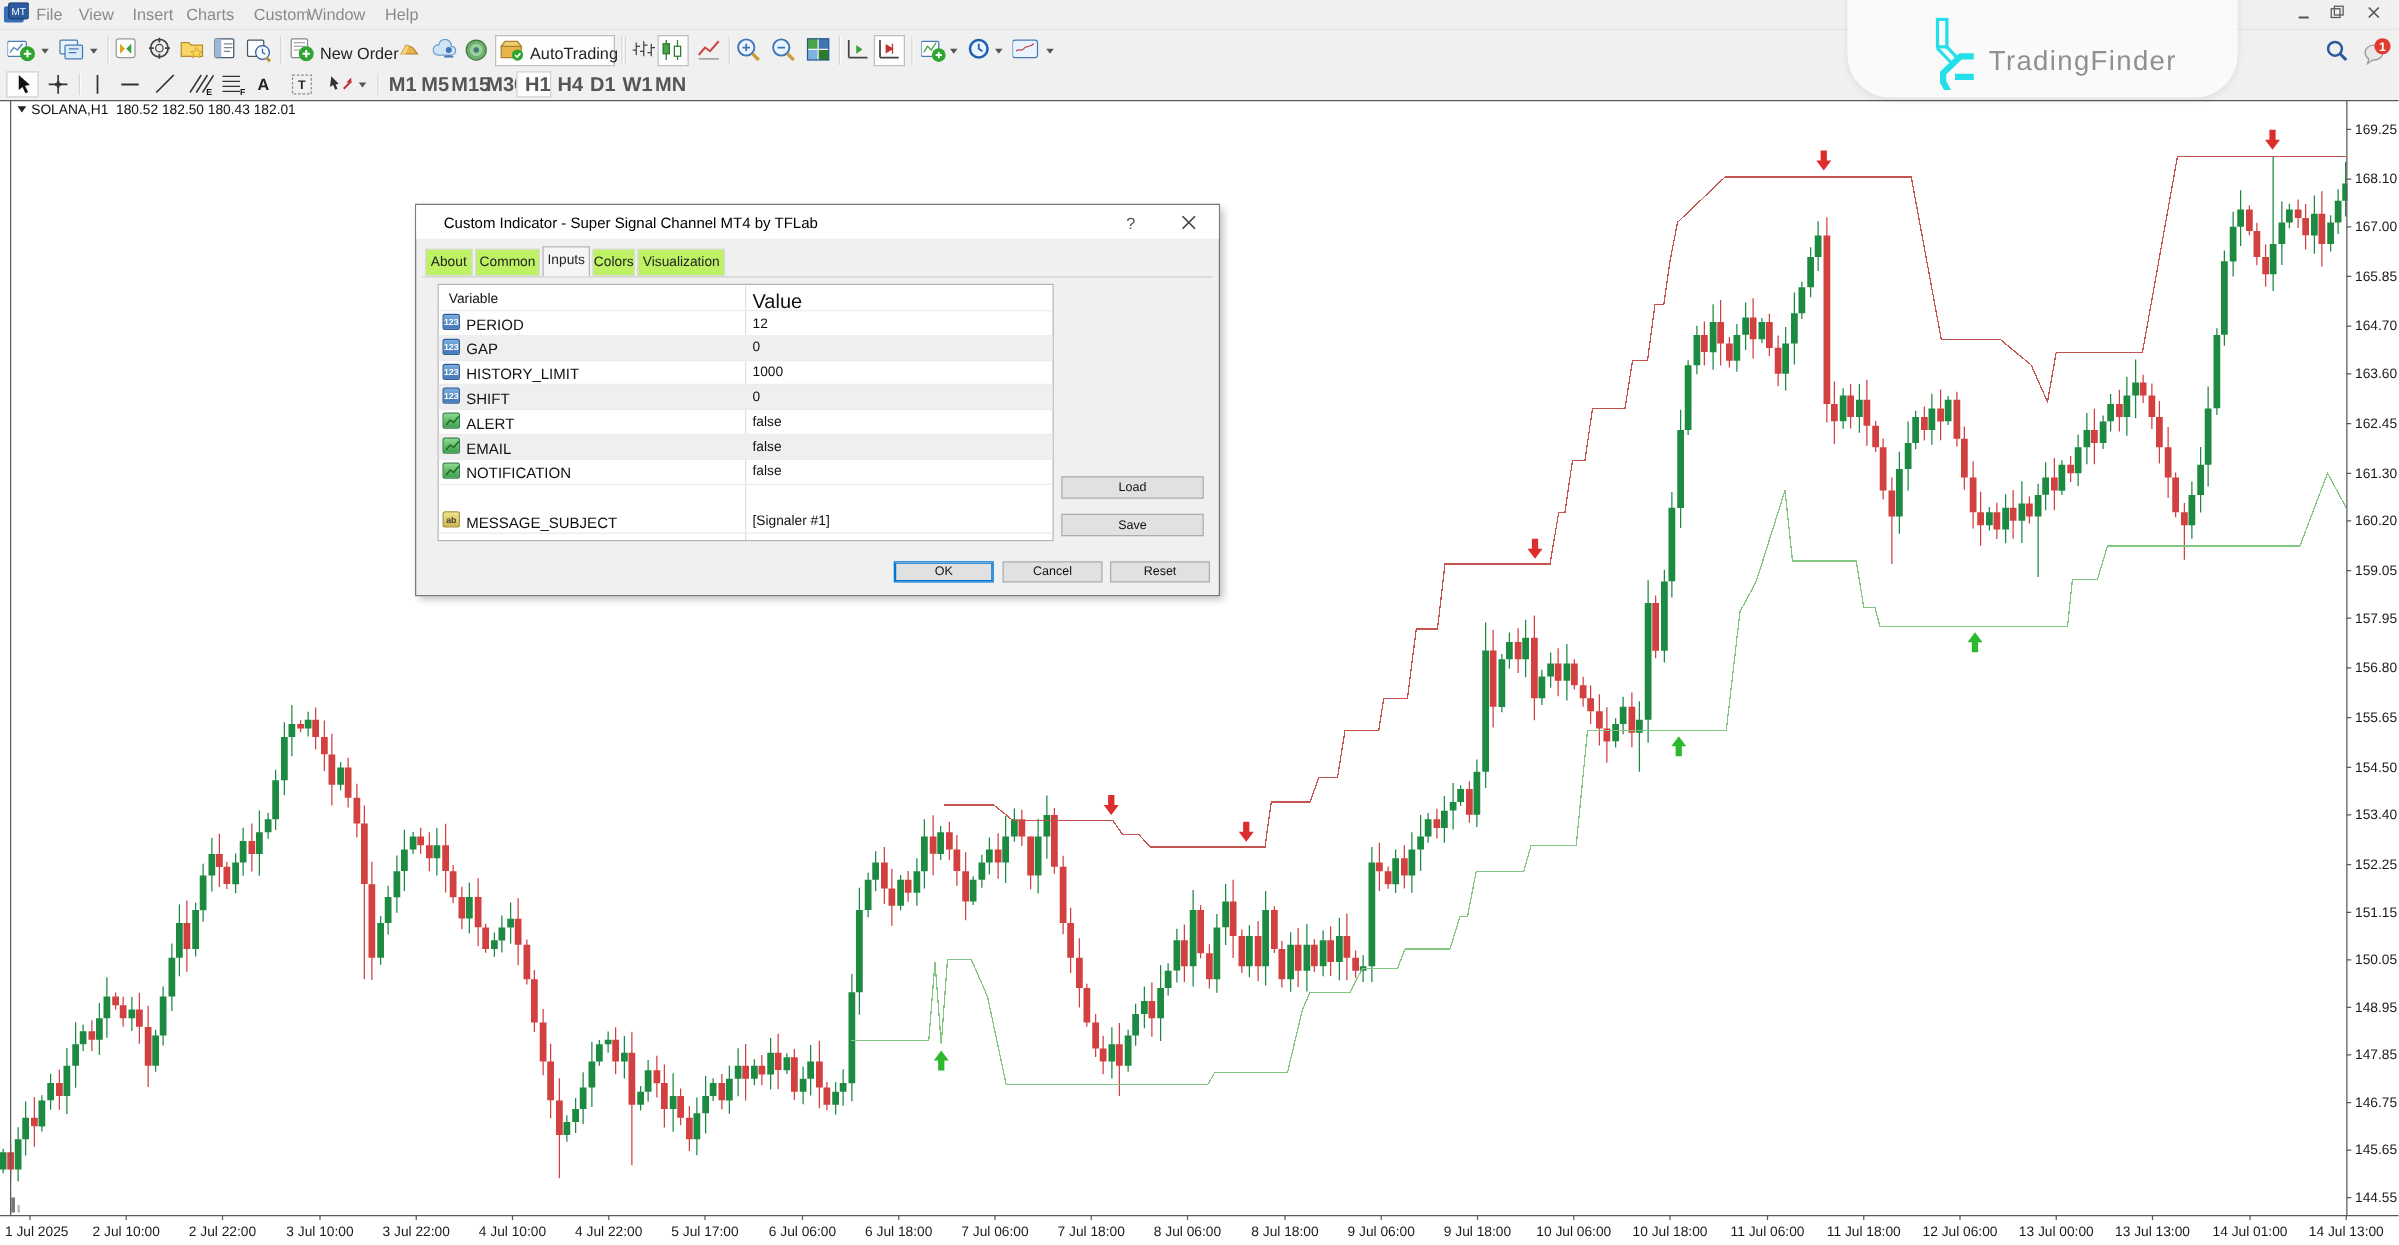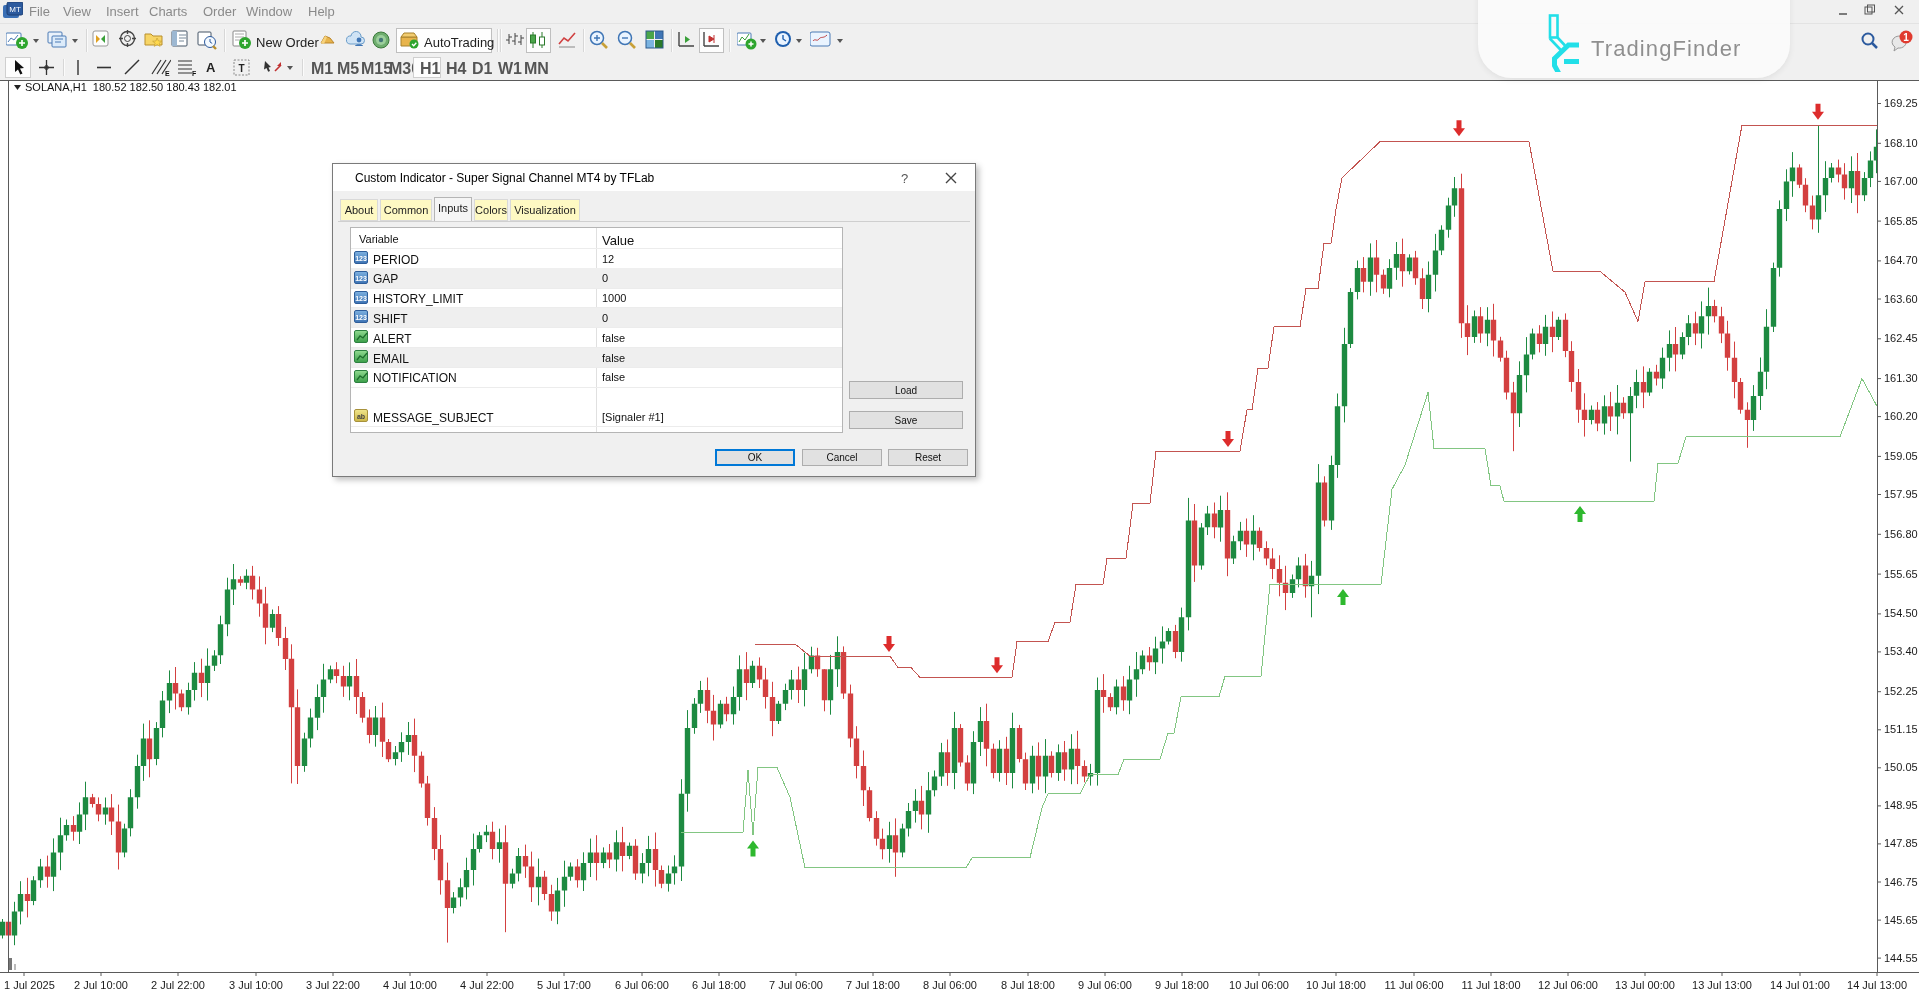--- a/index.html
+++ b/index.html
@@ -12,21 +12,21 @@
 .sep{position:absolute;width:1px;background:#d7d7d7;box-shadow:1px 0 0 #fbfbfb}
 .tbtn{position:absolute}
 .tf{position:absolute;top:60px;font-size:16px;color:#555;font-weight:bold}
 .tfbox{position:absolute;top:57px;height:20px;border:1px solid #bfbfbf;background:#fcfcfc}
 .wm{position:absolute;left:1478px;top:-10px;width:312px;height:88px;background:rgba(250,250,250,.95);border-radius:0 0 34px 34px;box-shadow:0 2px 6px rgba(0,0,0,.07)}
 .wmtext{position:absolute;left:113px;top:46px;font-size:22px;color:#8f8f8f;letter-spacing:1.1px}
 .dlg{position:absolute;left:332px;top:163px;width:644px;height:314px;background:#f0f0f0;border:1px solid #7a7a7a;box-shadow:3px 3px 6px rgba(0,0,0,.25);z-index:5}
 .dtitle{position:absolute;left:0;top:0;width:100%;height:27px;background:#ffffff;font-size:12px;color:#000}
 .dtitle span{position:absolute;left:22px;top:7px}
 .dhelp{position:absolute;top:6px;font-size:13px;color:#555}
-.tab{position:absolute;top:35px;height:22px;font-size:11px;color:#222;border:1px solid #d9d9d9;background:#fef9c3;text-align:center;line-height:21px}
+.tab{position:absolute;top:35px;height:22px;font-size:11px;color:#222;border:1px solid #d9d9d9;background:#bef264;text-align:center;line-height:21px}
 .tabsel{top:33px;height:24px;background:#f5f5f5;border:1px solid #b5b5b5;border-bottom:none;z-index:2}
 .tabline{position:absolute;left:5px;top:56.5px;width:632px;height:1px;background:#cfcfcf}
 .ptable{position:absolute;left:17px;top:63px;width:493px;height:206px;background:#fff;border:1px solid #b5b5b5}
 .prow{position:absolute;left:0;width:491px;height:19.8px}
 .pgray{background:#efefef}
 .pname{position:absolute;left:22px;top:4px;font-size:12px;color:#111}
 .pval{position:absolute;left:251px;top:4px;font-size:11px;color:#111}
 .picon{position:absolute;left:3px;top:2.5px;width:14px;height:13px;border-radius:2px;font-size:7px;color:#fff;text-align:center;line-height:13px;font-weight:bold}
 .i123{background:linear-gradient(#7aaede,#3f75b5);border:1px solid #2d5d9a}
 .ichart{background:linear-gradient(#8fd98f,#3da04b);border:1px solid #2c8040}
@@ -117,21 +117,21 @@
   <div class="menurow">
     <svg class="mticon" viewBox="0 0 20 19">
         <rect x="0" y="3" width="16" height="13" rx="2" fill="#3a6fb5"></rect>
         <rect x="4" y="0" width="16" height="13" rx="2" fill="#2c5a9e" stroke="#1d3f73"></rect>
         <text x="12" y="10" font-size="8" fill="#fff" text-anchor="middle" font-family="Liberation Sans">MT</text>
       </svg>
     <span class="menu" style="left:29px">File</span>
     <span class="menu" style="left:63px">View</span>
     <span class="menu" style="left:106px">Insert</span>
     <span class="menu" style="left:149px">Charts</span>
-    <span class="menu" style="left:203px">Order</span>
+    <span class="menu" style="left:203px">Custom</span>
     <span class="menu" style="left:246px">Window</span>
     <span class="menu" style="left:308px">Help</span>
 
     <svg style="position:absolute;right:6px;top:4px" width="78" height="14" viewBox="0 0 78 14">
       <path d="M4 10h8" stroke="#555" stroke-width="1.5"></path>
       <rect x="30" y="3" width="7" height="7" fill="none" stroke="#555"></rect>
         <rect x="32.5" y="1" width="7" height="7" fill="none" stroke="#555"></rect>
       <path d="M60 2l8 8M68 2l-8 8" stroke="#555" stroke-width="1.3"></path>
     </svg>
   </div>
@@ -347,21 +347,21 @@
   </div>
   <div class="tabline"></div>
   <div class="tab" style="left:7px;width:38px">About</div>
     <div class="tab" style="left:47px;width:52px">Common</div>
     <div class="tab tabsel" style="left:101px;width:38px">Inputs</div>
     <div class="tab" style="left:141px;width:34px">Colors</div>
     <div class="tab" style="left:177px;width:70px">Visualization</div>
   <div class="ptable">
     <div class="vline"></div>
     <span style="position:absolute;left:8px;top:5px;font-size:11px;color:#111">Variable</span>
-    <span style="position:absolute;left:251px;top:5px;font-size:13px;color:#111">Value</span>
+    <span style="position:absolute;left:251px;top:5px;font-size:16px;color:#111">Value</span>
     <div class="hline" style="top:20px"></div>
     <div class="prow" style="top:20.5px">
         <div class="picon i123">123</div>
         <span class="pname">PERIOD</span>
         <span class="pval">12</span>
         <div class="hline" style="top:19.4px"></div>
       </div>
       <div class="prow pgray" style="top:40.3px">
         <div class="picon i123">123</div>
         <span class="pname">GAP</span>

